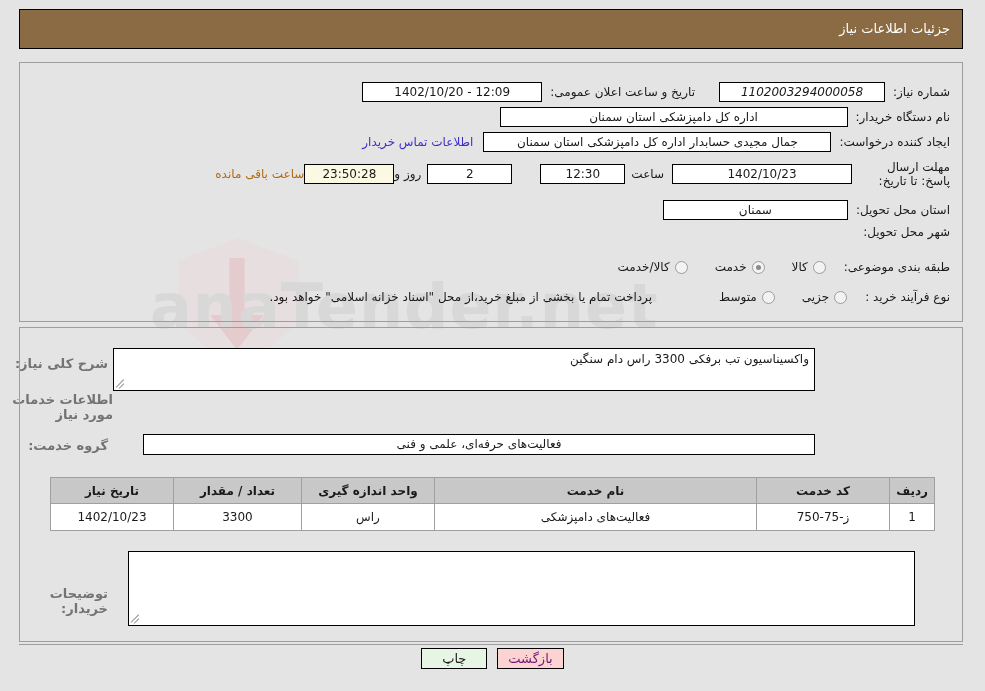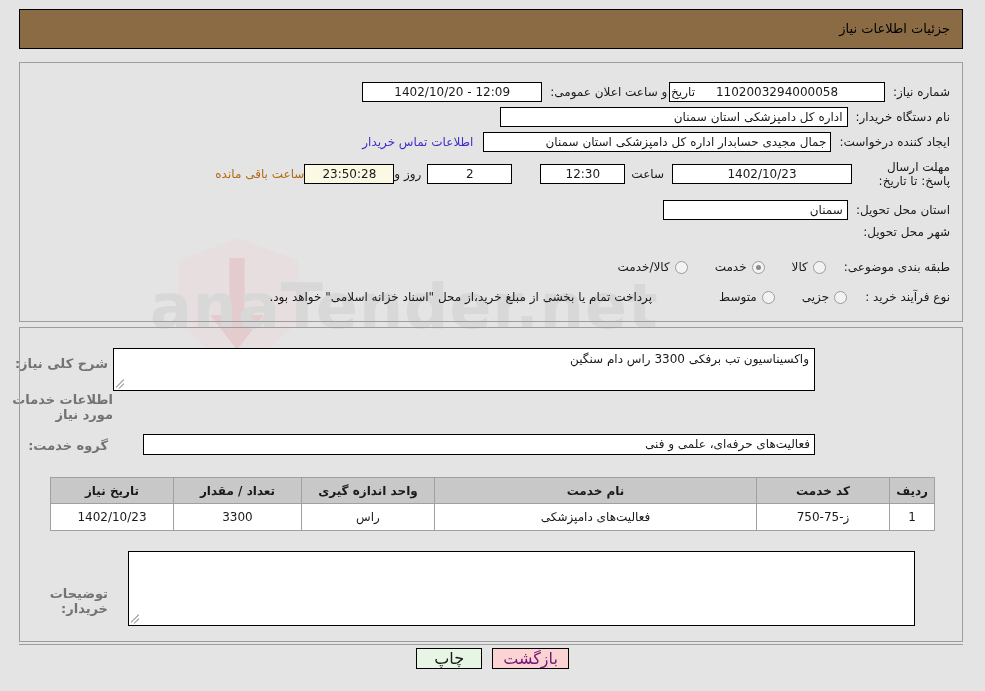--- a/index.html
+++ b/index.html
@@ -58,21 +58,21 @@
     left: 19px; top: 9px;
     width: 944px; height: 40px;
     background: #8b6b43;
     border: 1px solid #000;
     box-sizing: border-box;
     z-index: 3;
   }
   .page-header .title {
     position: absolute;
     right: 12px; top: 11px;
-    color: #000000;
+    color: #ffffff;
     font-size: 13px;
   }
 
   
   .panel {
     position: absolute;
     left: 19px;
     width: 944px;
     background: #e4e4e4;
     border: 1px solid #9d9d9d;
@@ -100,21 +100,21 @@
     box-sizing: border-box;
     height: 20px;
     line-height: 18px;
     font-size: 12px;
     padding: 0 4px;
     color: #1a1a1a;
     text-align: center;
     overflow: hidden;
     white-space: nowrap;
   }
-  .fld.rtl-text { text-align: right; direction: rtl; }
+  .fld.rtl-text { direction: rtl; }
   .fld.cream { background: #fbf8e3; }
 
   
   .radio {
     width: 13px; height: 13px;
     border-radius: 50%;
     border: 1px solid #9c9c9c;
     background: #f3f3f3;
     display: inline-block;
     box-sizing: border-box;
@@ -206,21 +206,21 @@
     justify-content: center;
     gap: 10px;
     z-index: 4;
   }
   .btn {
     border: 1px solid #000;
     height: 21px;
     line-height: 19px;
     min-width: 66px;
     text-align: center;
-    font-size: 16px;
+    font-size: 13px;
     padding: 0 10px;
     box-sizing: border-box;
     cursor: pointer;
   }
   .btn-print  { background: #e7f6e4; color: #1a1a1a; }
   .btn-back   { background: #fbd3d3; color: #701a75; }
 
   .link {
     color: #3b2fc9;
     font-size: 12px;
@@ -248,21 +248,21 @@
 </div>
 
 <div class="page-header">
   <div class="title">جزئیات اطلاعات نیاز</div>
 </div>
 
 <div class="panel panel-top"></div>
 
 <div class="row" style="top:82px; right:35px;">
   <span class="lbl">شماره نیاز:</span>
-  <div class="fld" style="width:216px; margin-right:8px;">1102003294000058</div>
+  <div class="fld" style="width:166px; margin-right:8px;font-style:italic;">1102003294000058</div>
 </div>
 <div class="row" style="top:82px; right:290px;">
   <span class="lbl">تاریخ و ساعت اعلان عمومی:</span>
   <div class="fld" style="width:180px; margin-right:8px;">12:09 - 1402/10/20</div>
 </div>
 
 <div class="row" style="top:107px; right:35px;">
   <span class="lbl">نام دستگاه خریدار:</span>
   <div class="fld rtl-text" style="width:348px; margin-right:8px;">اداره کل دامپزشکی استان سمنان</div>
 </div>

